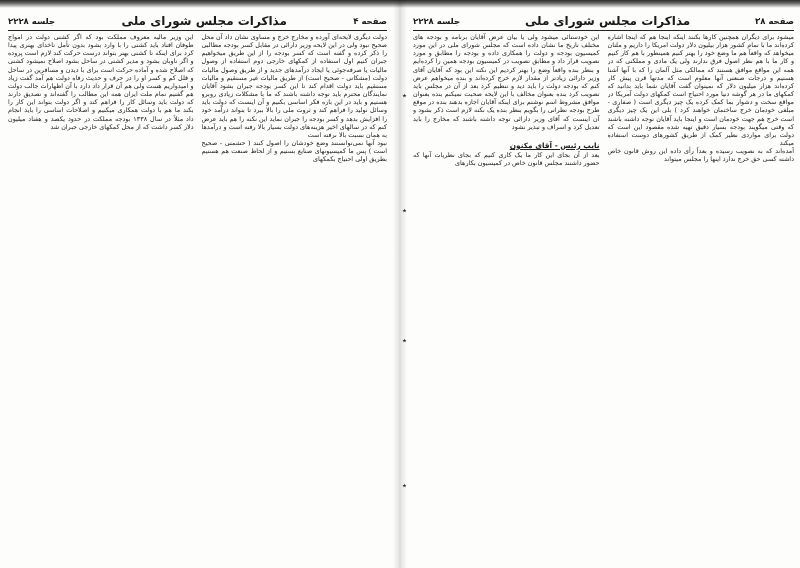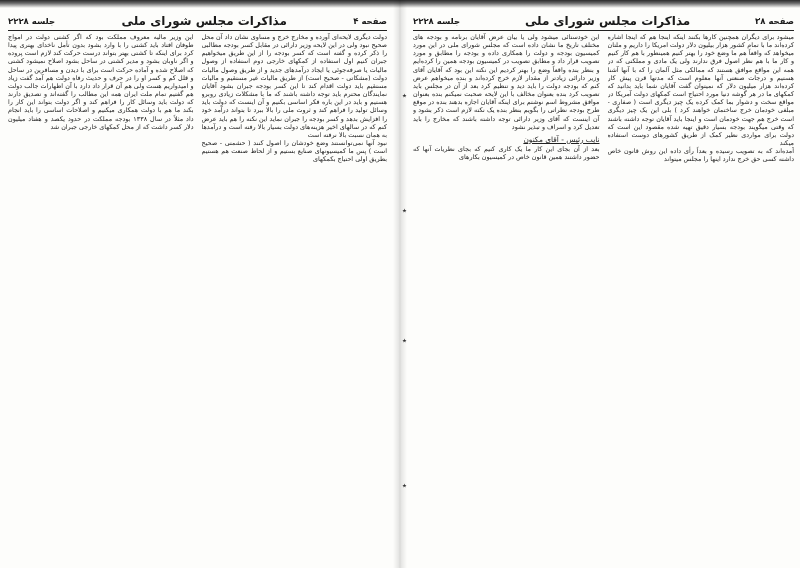--- a/index.html
+++ b/index.html
@@ -35,21 +35,21 @@
     display:flex; flex-direction:row-reverse; gap:8px;
   }
   .page.right .cols { left:18px; right:6px; }
   .col {
     flex:1; direction:rtl; text-align:justify; overflow:hidden;
     font-size:6.4px; line-height:8.15px; color:#222;
     font-family:"DejaVu Sans", sans-serif;
   }
   .col p { margin:0; }
   .speaker {
-    font-weight:normal; font-size:7.4px; line-height:10px; margin-top:4px;
+    font-weight:bold; font-size:7.4px; line-height:10px; margin-top:10px;
     text-decoration:underline;
   }
   .margin-mark {
     position:absolute; font-size:9px; color:#333; direction:rtl;
   }
   .crease-left { position:absolute; left:0; top:0; width:3px; height:568px; background:linear-gradient(90deg,#bbb,#fff); }
 </style>
 </head>
 <body>
 
@@ -82,21 +82,21 @@
       <span>جلسه ۲۲۲۸</span>
     </div>
     <div class="cols">
       <div class="col">
         <p>میشود برای دیگران همچنین کارها بکنند اینکه اینجا هم که اینجا اشاره کرده‌اند ما با تمام کشور هزار بیلیون دلار دولت امریکا را داریم و ملتان میخواهد که واقعاً هم ما وضع خود را بهتر کنیم همینطور با هم کار کنیم و کار ما با هم نظر اصول فرق ندارند ولی یک مادی و مملکتی که در همه این مواقع موافق هستند که ممالکی مثل آلمان را که با آنها آشنا هستیم و درجات صنعتی آنها معلوم است که مدتها قرن پیش کار کرده‌اند هزار میلیون دلار که نمیتوان گفت آقایان شما باید بدانید که کمکهای ما در هر گوشه دنیا مورد احتیاج است کمکهای دولت آمریکا در مواقع سخت و دشوار بما کمک کرده یک چیز دیگری است ( صفاری - مبلغی خودمان خرج ساختمان خواهند کرد ) بلی این یک چیز دیگری است خرج هم جهت خودمان است و اینجا باید آقایان توجه داشته باشند که وقتی میگویند بودجه بسیار دقیق تهیه شده مقصود این است که دولت برای مواردی نظیر کمک از طریق کشورهای دوست استفاده میکند</p>
         <p>آمده‌اند که به تصویب رسیده و بعداً رأی داده این روش قانون خاص داشته کسی حق خرج ندارد اینها را مجلس میتواند</p>
       </div>
       <div class="col">
         <p>این خودستائی میشود ولی یا بیان عرض آقایان برنامه و بودجه های مختلف تاریخ ما نشان داده است که مجلس شورای ملی در این مورد کمیسیون بودجه و دولت را همکاری داده و بودجه را مطابق و مورد تصویب قرار داد و مطابق تصویب در کمیسیون بودجه همین را کرده‌ایم و بنظر بنده واقعاً وضع را بهتر کردیم این نکته این بود که آقایان آقای وزیر دارائی زیادتر از مقدار لازم خرج کرده‌اند و بنده میخواهم عرض کنم که بودجه دولت را باید دید و تنظیم کرد بعد از آن در مجلس باید تصویب کرد بنده بعنوان مخالف با این لایحه صحبت نمیکنم بنده بعنوان موافق مشروط اسم نوشتم برای اینکه آقایان اجازه بدهند بنده در موقع طرح بودجه نظراتی را بگویم بنظر بنده یک نکته لازم است ذکر بشود و آن اینست که آقای وزیر دارائی توجه داشته باشند که مخارج را باید تعدیل کرد و اسراف و تبذیر نشود</p>
         <div class="speaker">نایب رئیس - آقای مکنون</div>
-        <p>بعد از آن بجای این کار ما یک کاری کنیم که بجای نظریات آنها که حضور داشتند همین قانون خاص در کمیسیون بکارهای</p>
+        <p>بعد از آن بجای این کار ما یک کاری کنیم که بجای نظریات آنها که حضور داشتند مجلس قانون خاص در کمیسیون بکارهای</p>
       </div>
     </div>
   </div>
 
   <div class="gutter"></div>
   <span class="margin-mark" style="left:402px; top:90px;">٭</span>
   <span class="margin-mark" style="left:402px; top:205px;">٭</span>
   <span class="margin-mark" style="left:402px; top:335px;">٭</span>
   <span class="margin-mark" style="left:402px; top:480px;">٭</span>
 </div>

